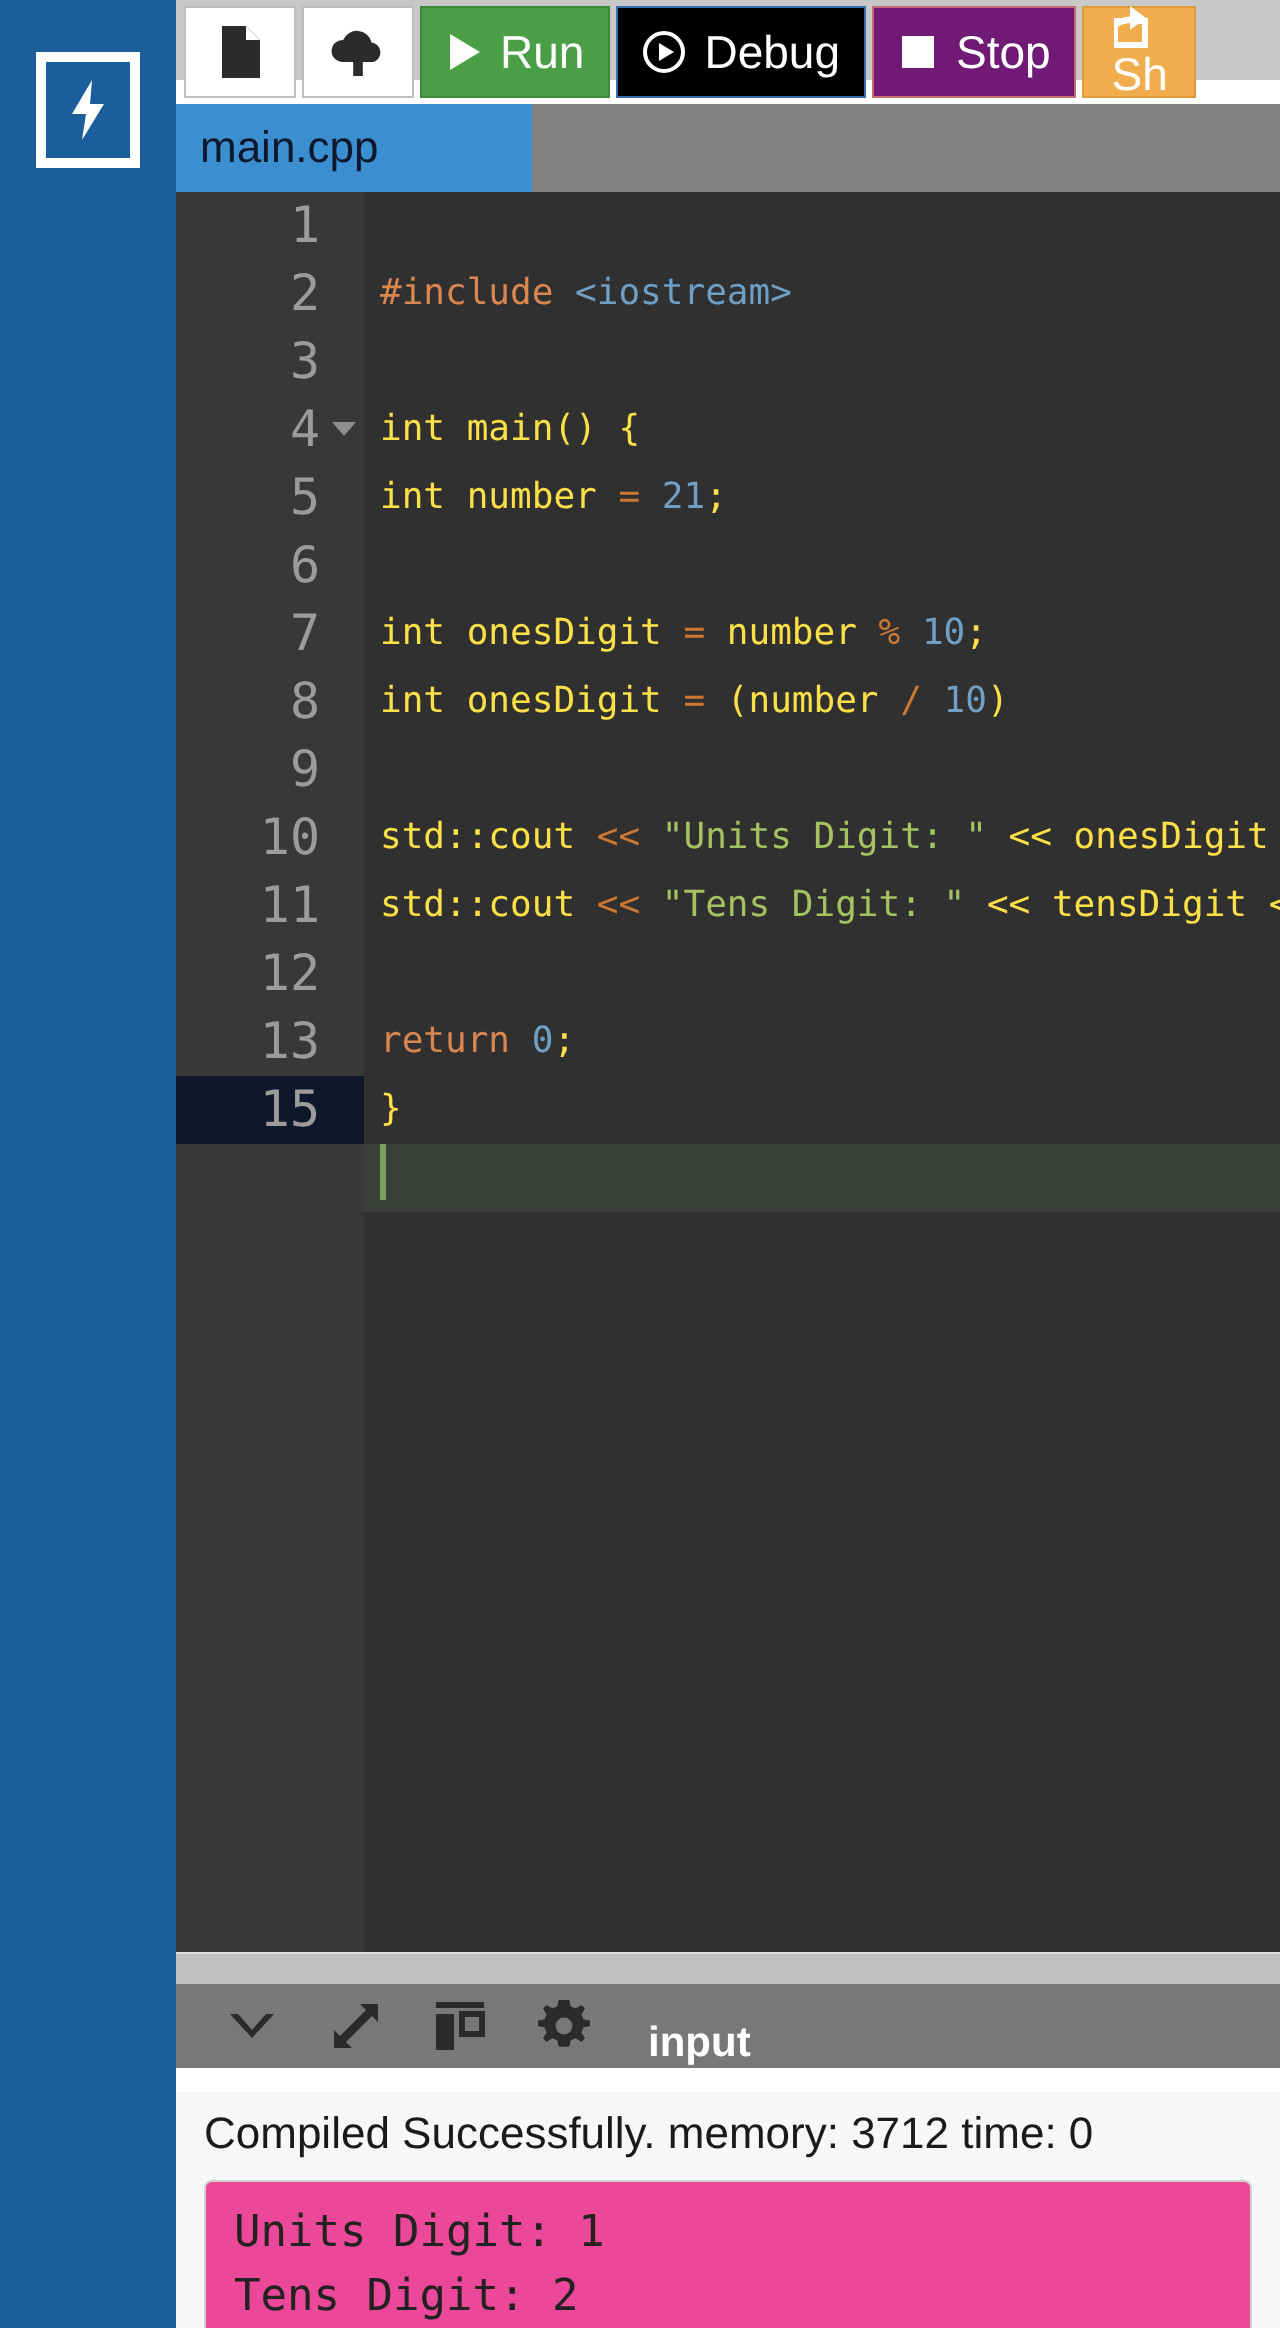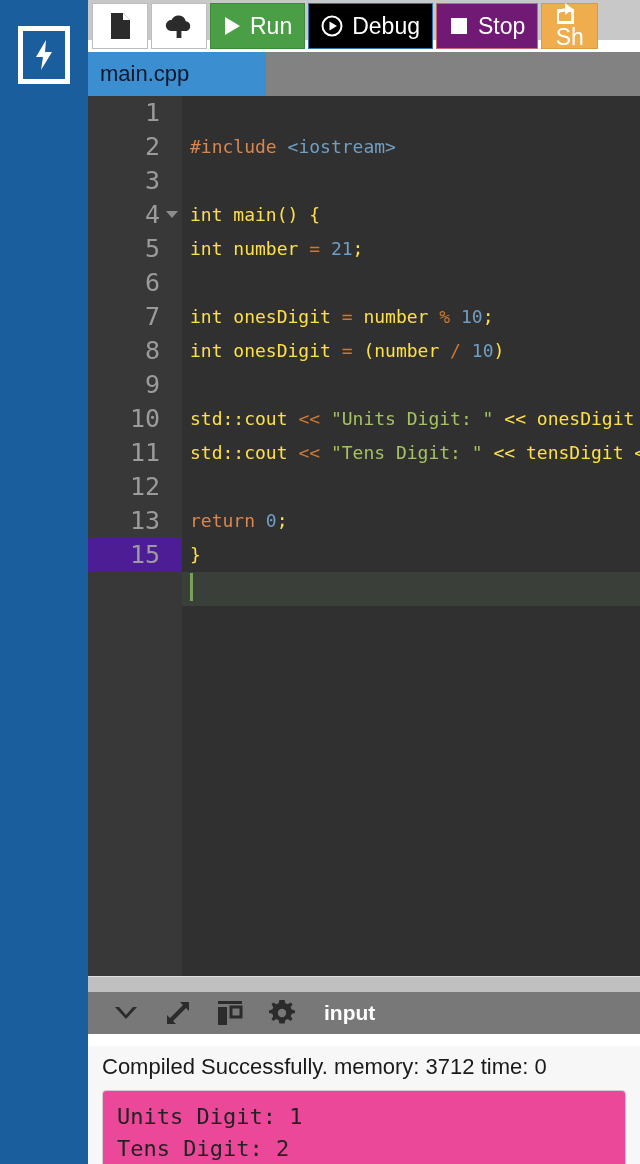--- a/index.html
+++ b/index.html
@@ -153,21 +153,21 @@
     top: 13px;
     width: 0; height: 0;
     border-left: 6px solid transparent;
     border-right: 6px solid transparent;
     border-top: 7px solid #8d8d8d;
   }
   .gline {
     position: relative;
     height: 34px;
   }
-  .gline.active { background: #4c1d95; }
+  .gline.active { background: #0f172a; }
   .cl {
     position: relative;
     height: 34px;
     line-height: 34px;
     white-space: pre;
     font-family: "DejaVu Sans Mono", monospace;
     font-size: 18px;
     color: #e8e8e8;
     padding-left: 8px;
   }
@@ -199,21 +199,21 @@
 
   
   .panel-head {
     position: absolute;
     left: 88px;
     top: 992px;
     width: 552px;
     height: 42px;
     background: #787878;
     display: flex;
-    align-items: center;
+    align-items: flex-end;
     padding-left: 12px;
     box-sizing: border-box;
   }
   .phicon {
     width: 52px;
     height: 42px;
     display: flex;
     align-items: center;
     justify-content: center;
   }

